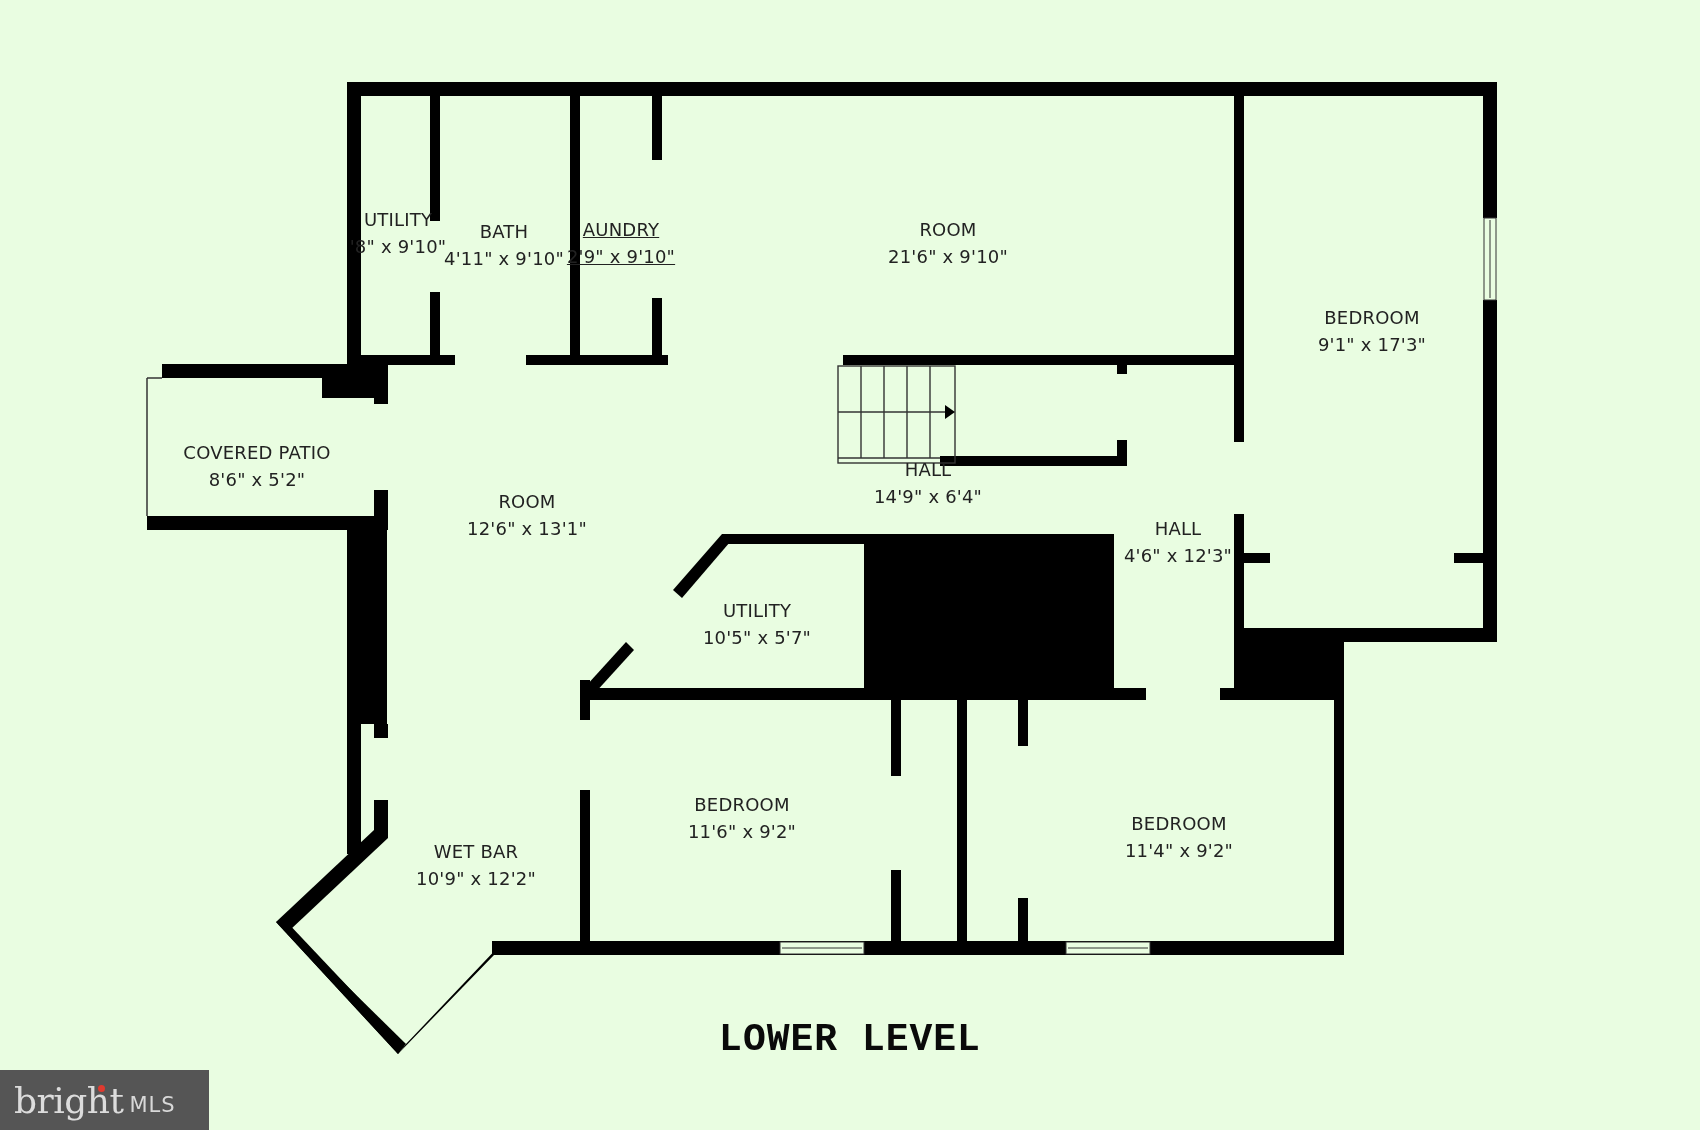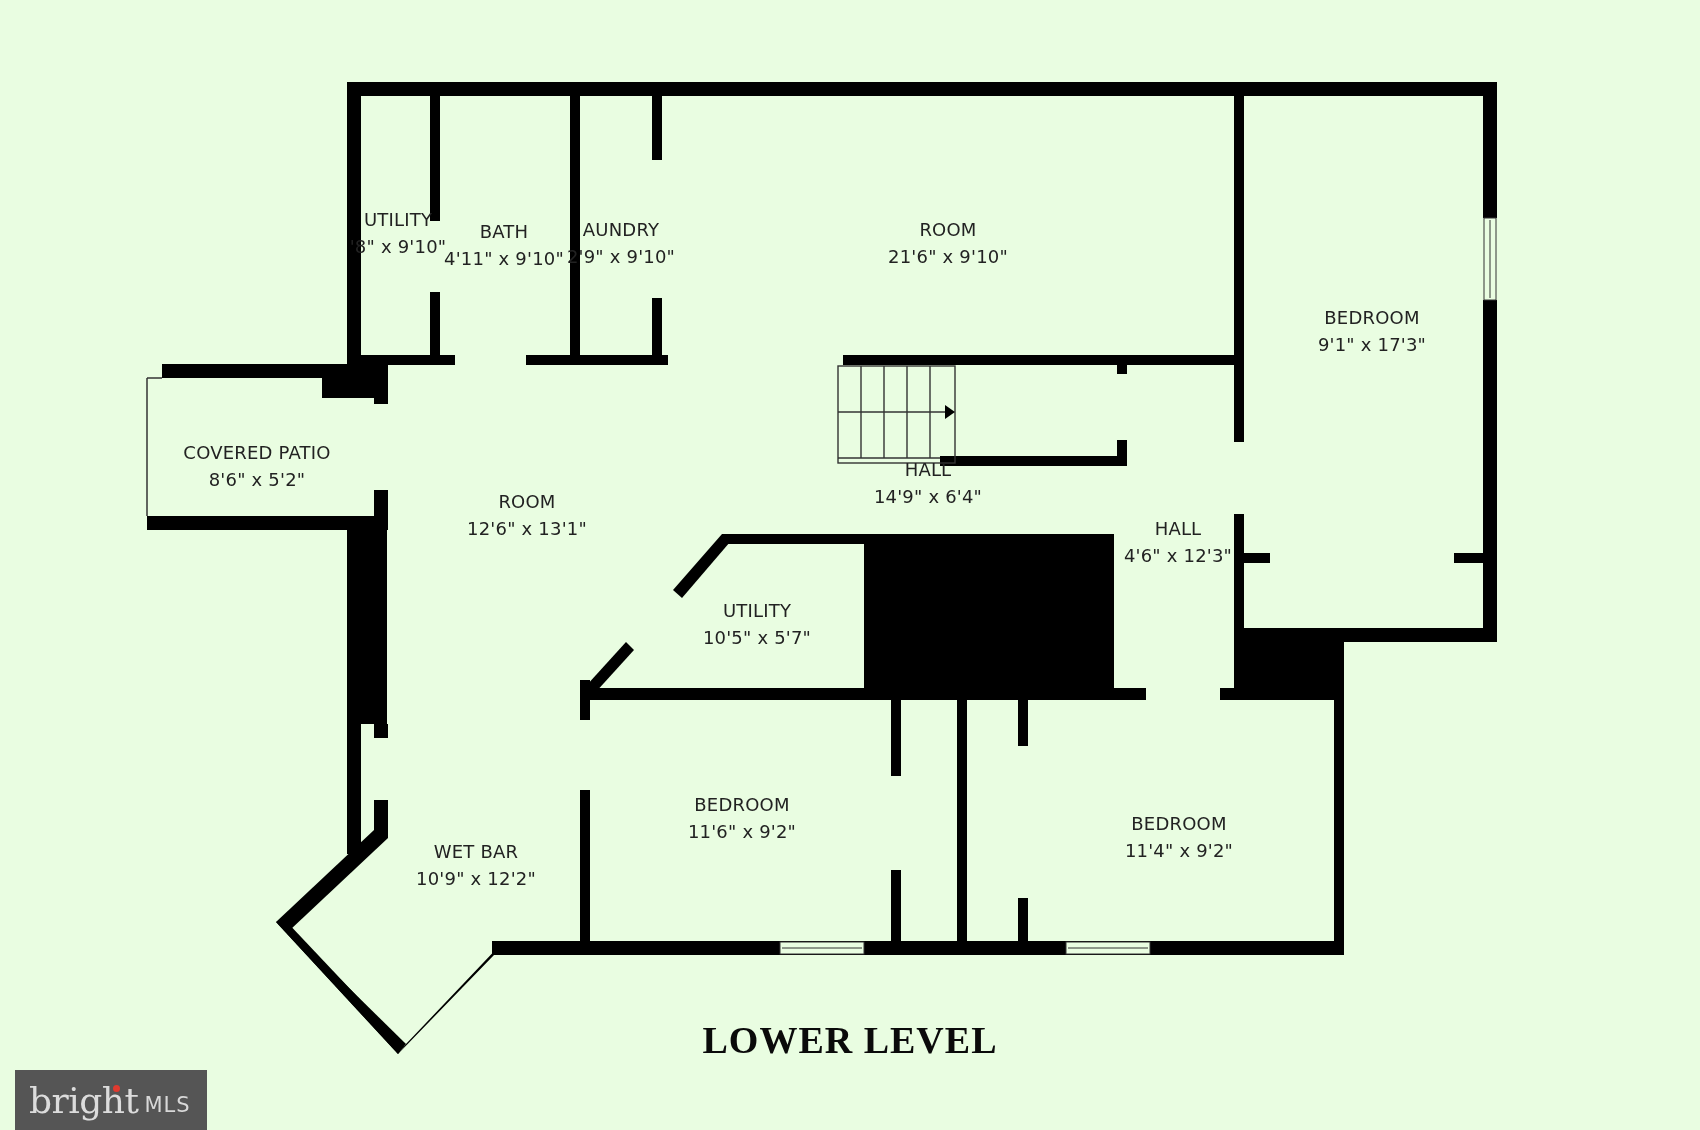--- a/index.html
+++ b/index.html
@@ -31,32 +31,32 @@
       line-height: 27px;
       white-space: nowrap;
       letter-spacing: 0.2px;
     }
     .room-label .dim { display: block; }
     .title {
       position: absolute;
       left: 850px;
       top: 1018px;
       transform: translateX(-50%);
-      font-family: Liberation Serif, serif;
+      font-family: Liberation Mono, monospace;
       font-weight: bold;
       font-size: 38px;
       letter-spacing: 1px;
       color: #0a0a0a;
       white-space: nowrap;
     }
     .logo {
       position: absolute;
-      left: 15px;
+      left: 0;
       top: 1070px;
-      width: 192px;
+      width: 209px;
       height: 60px;
       background: #555555;
       display: flex;
       align-items: center;
       padding-left: 14px;
       box-sizing: border-box;
     }
     .logo .brand {
       font-family: "DejaVu Serif", serif;
       font-size: 36px;
@@ -190,21 +190,21 @@
 </svg>
 
 <div class="room-label" style="left:398px; top:206px;">
   <span>UTILITY</span>
   <span class="dim">'8" x 9'10"</span>
 </div>
 <div class="room-label" style="left:504px; top:218px;">
   <span>BATH</span>
   <span class="dim">4'11" x 9'10"</span>
 </div>
-<div class="room-label" style="left:621px; top:216px;">
+<div class="room-label" style="left:621px; top:216px;text-decoration:underline;">
   <span>AUNDRY</span>
   <span class="dim">2'9" x 9'10"</span>
 </div>
 <div class="room-label" style="left:948px; top:216px;">
   <span>ROOM</span>
   <span class="dim">21'6" x 9'10"</span>
 </div>
 <div class="room-label" style="left:1372px; top:304px;">
   <span>BEDROOM</span>
   <span class="dim">9'1" x 17'3"</span>

